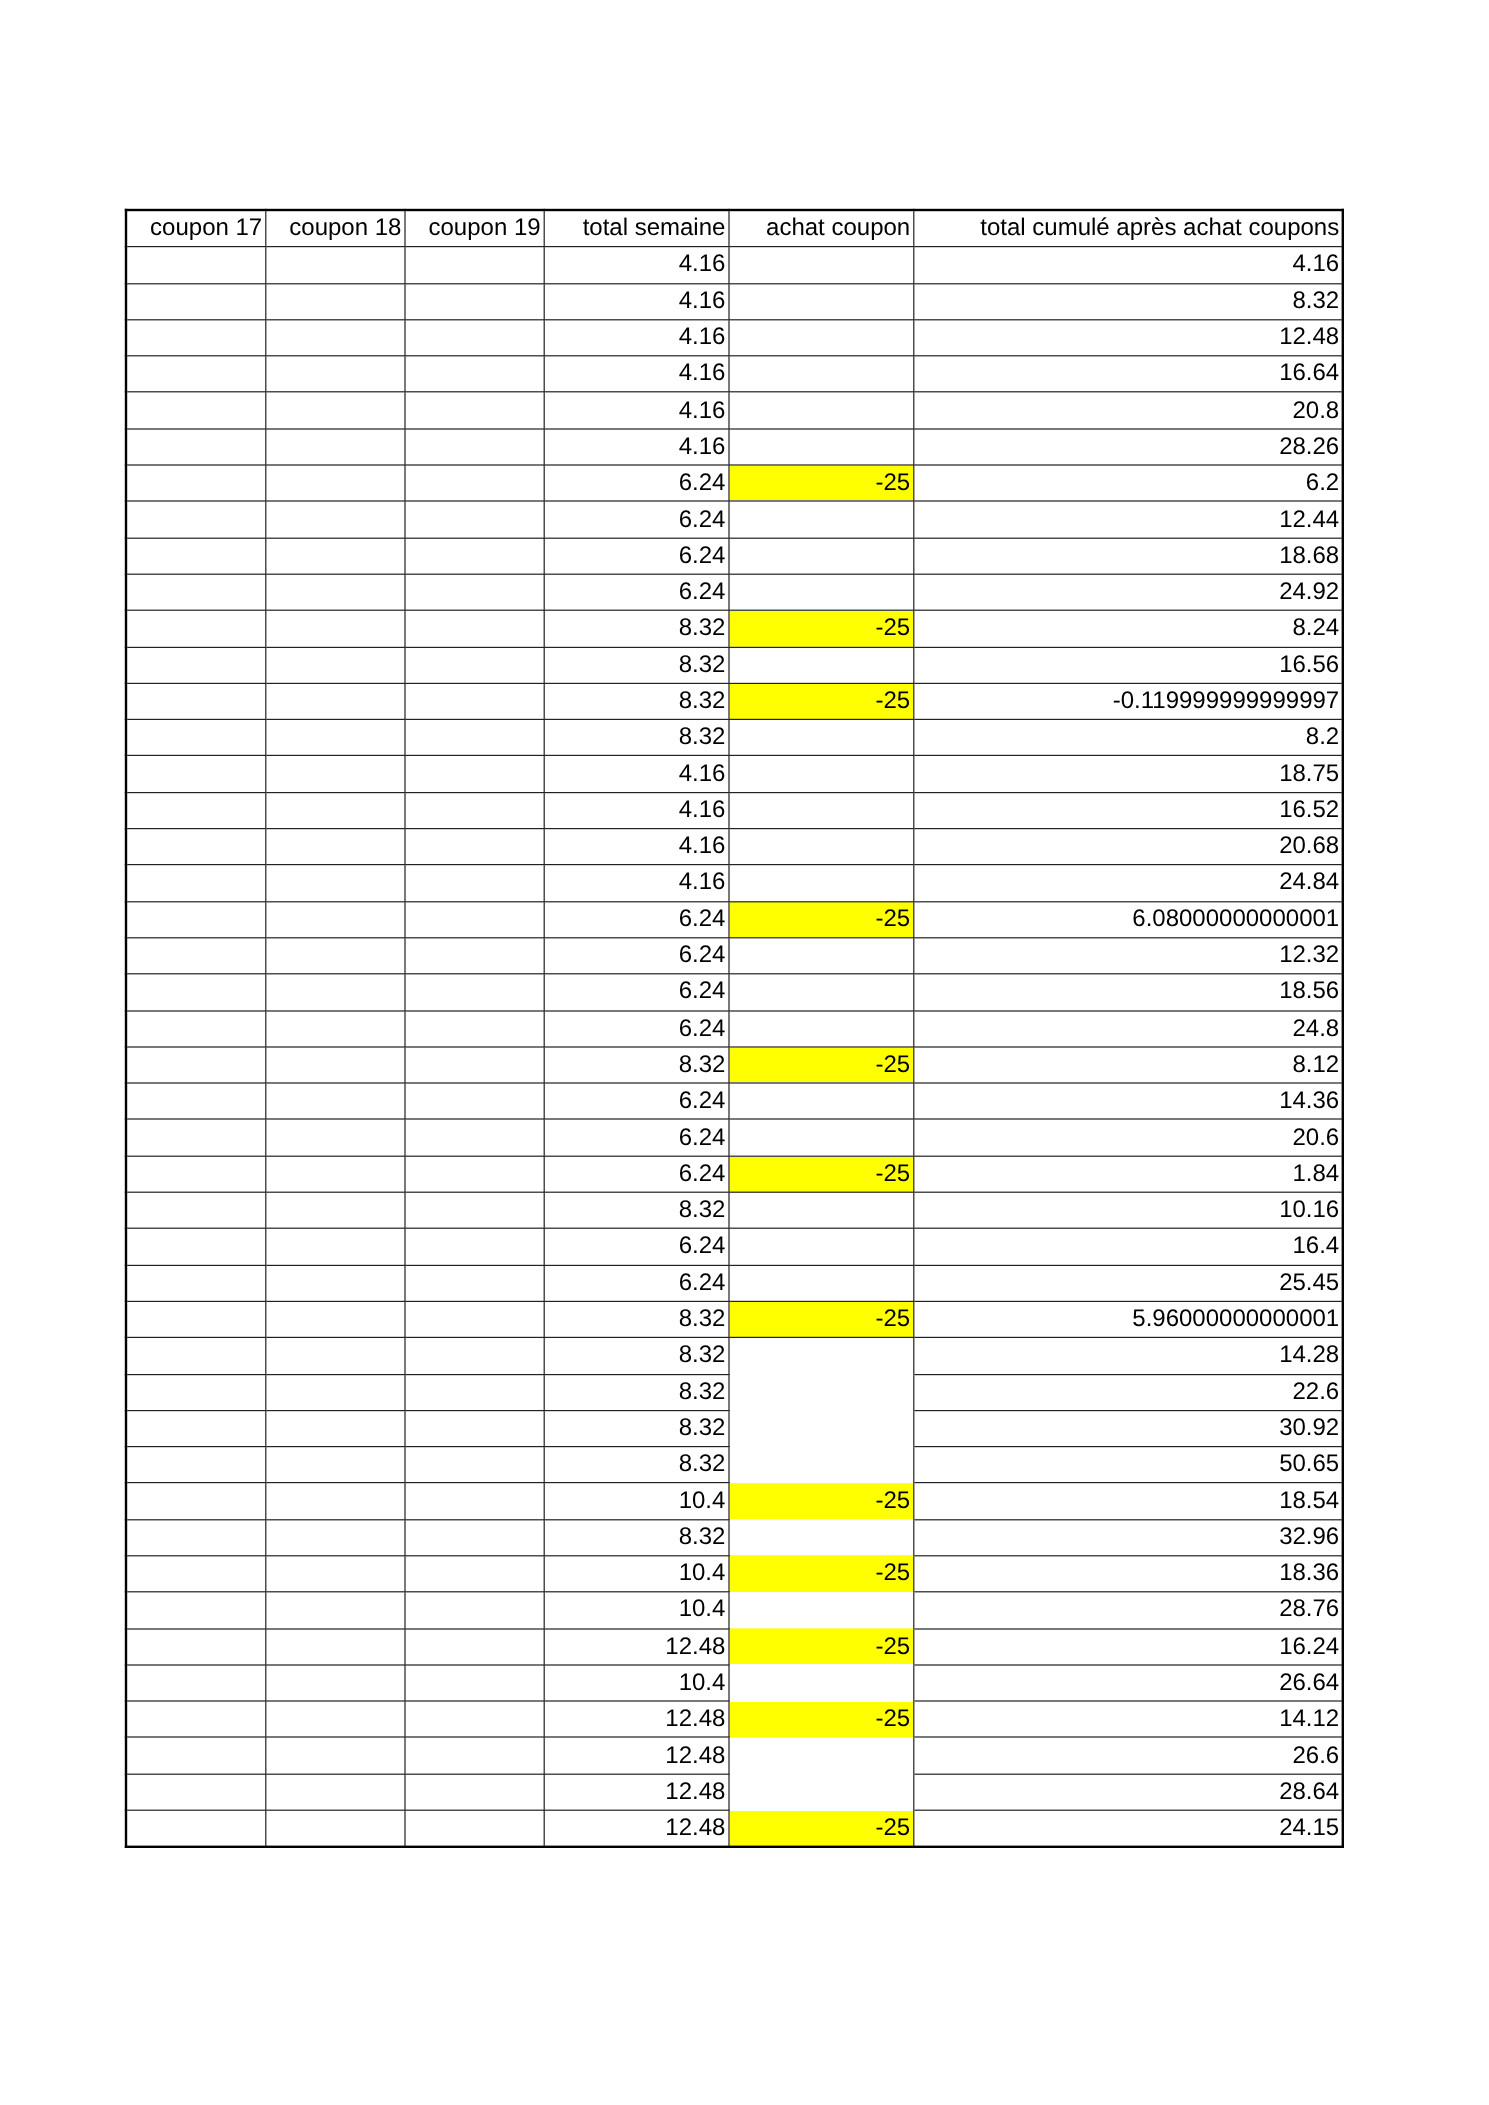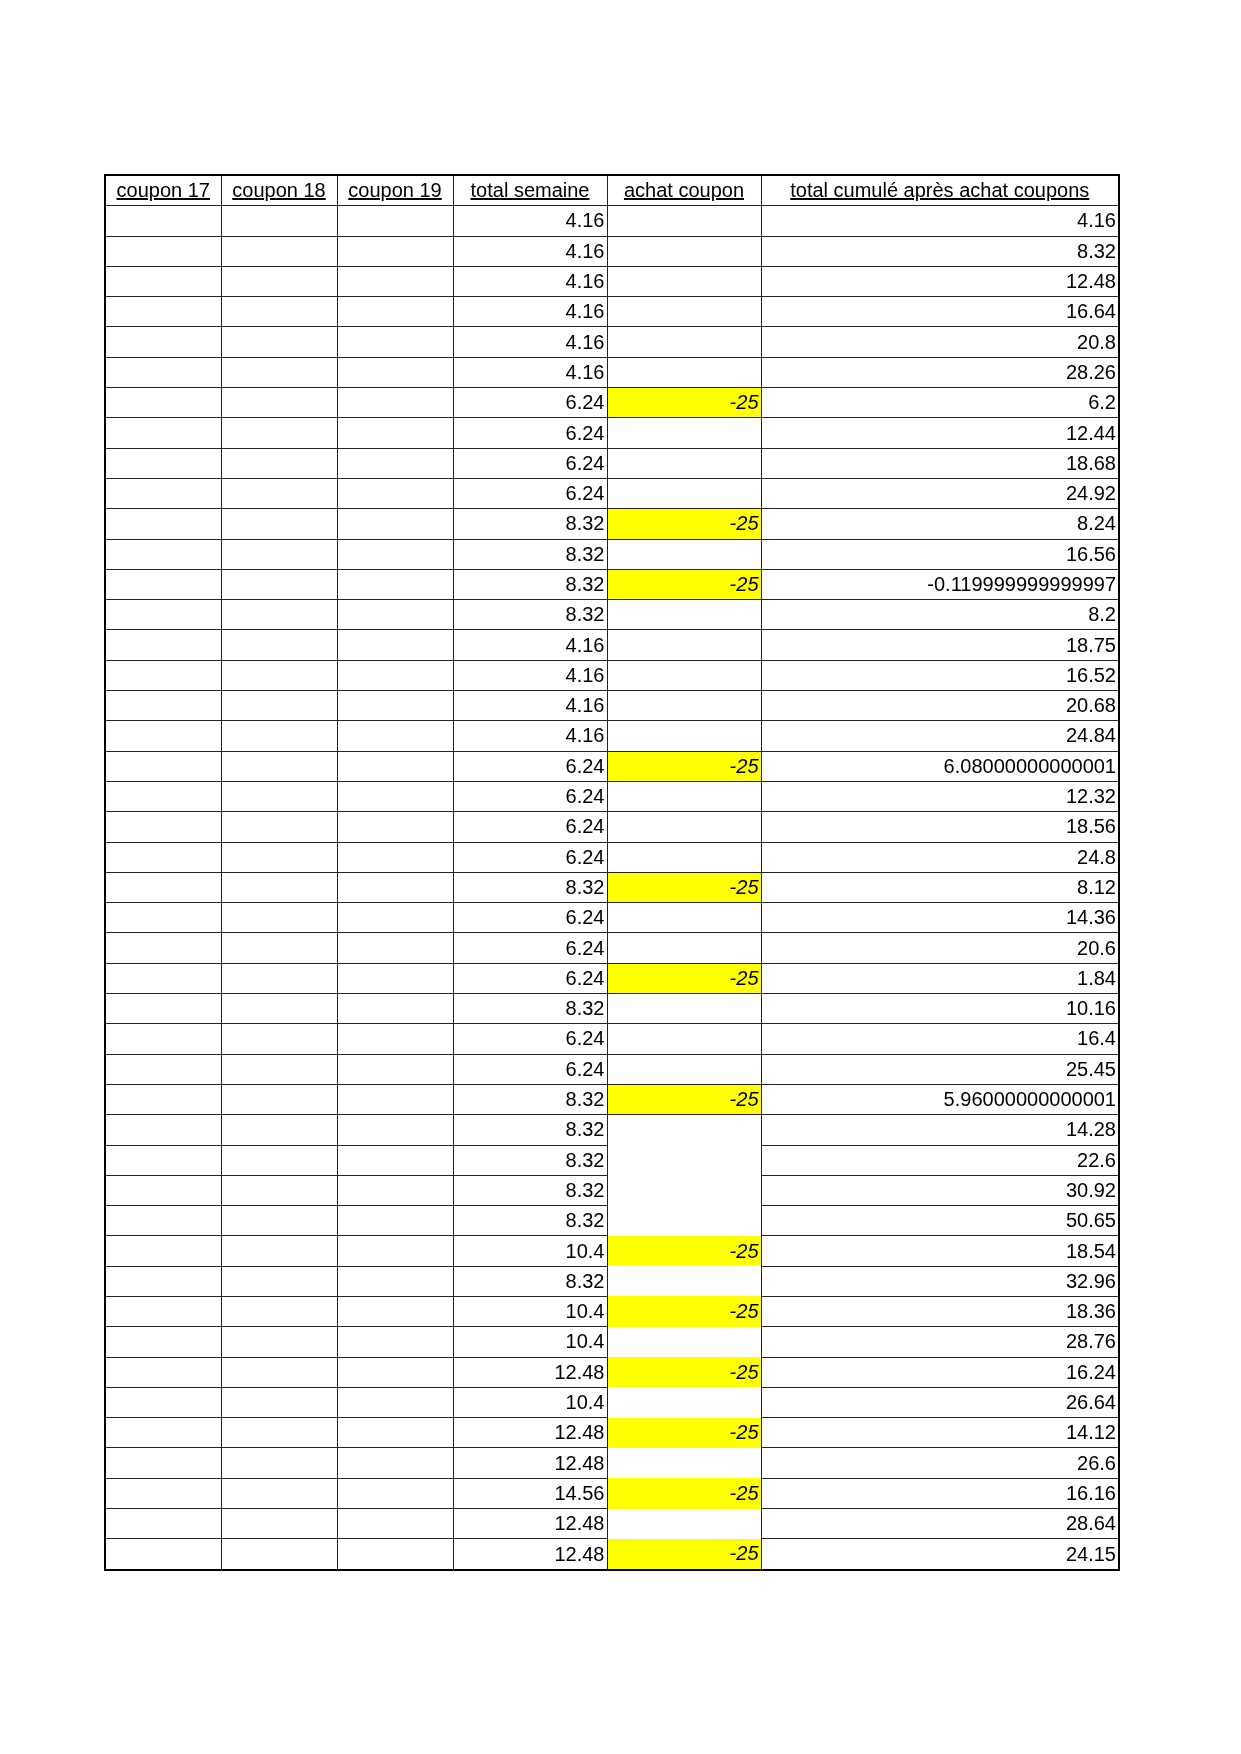--- a/index.html
+++ b/index.html
@@ -2,23 +2,23 @@
 <html><head>
   <meta charset="utf-8">
   <style>
     html, body { margin: 0; padding: 0; background: #ffffff; }
     body { width: 1241px; height: 1754px; position: relative; overflow: hidden;
       font-family: "Liberation Sans", "DejaVu Sans", sans-serif; color: #000; }
     #sheet { position: absolute; left: 104px; top: 174px; border-collapse: collapse;
       table-layout: fixed; border: 2px solid #000; }
     #sheet td { height: 29.3px; padding: 0 2px; border: 1.5px solid #222;
       font-size: 20px; line-height: 29px; white-space: nowrap; overflow: hidden; }
-    #sheet tr.hdr td { text-align: center; text-decoration: underline; }
+    #sheet tr.hdr td { text-align: right; }
     #sheet td.num { text-align: right; }
-    #sheet td.hl { background: #ffff00; font-style: italic; }
+    #sheet td.hl { background: #ffff00; }
     #sheet td.nob { border-top: none; border-bottom: none; }
     col.c1, col.c2, col.c3 { width: 116px; }
     col.c4 { width: 154px; }
     col.c5 { width: 154px; }
     col.c6 { width: 358px; }
   </style>
 </head>
 <body>
 
 <table id="sheet">
@@ -372,28 +372,20 @@
         <td></td>
         <td></td>
         <td class="num">12.48</td>
         <td class="num nob"></td>
         <td class="num">26.6</td>
       </tr>
       <tr>
         <td></td>
         <td></td>
         <td></td>
-        <td class="num">14.56</td>
-        <td class="num hl nob" style="background: rgb(255, 255, 0);">-25</td>
-        <td class="num">16.16</td>
-      </tr>
-      <tr>
-        <td></td>
-        <td></td>
-        <td></td>
         <td class="num">12.48</td>
         <td class="num nob"></td>
         <td class="num">28.64</td>
       </tr>
       <tr>
         <td></td>
         <td></td>
         <td></td>
         <td class="num">12.48</td>
         <td class="num hl nob" style="background: rgb(255, 255, 0);">-25</td>

